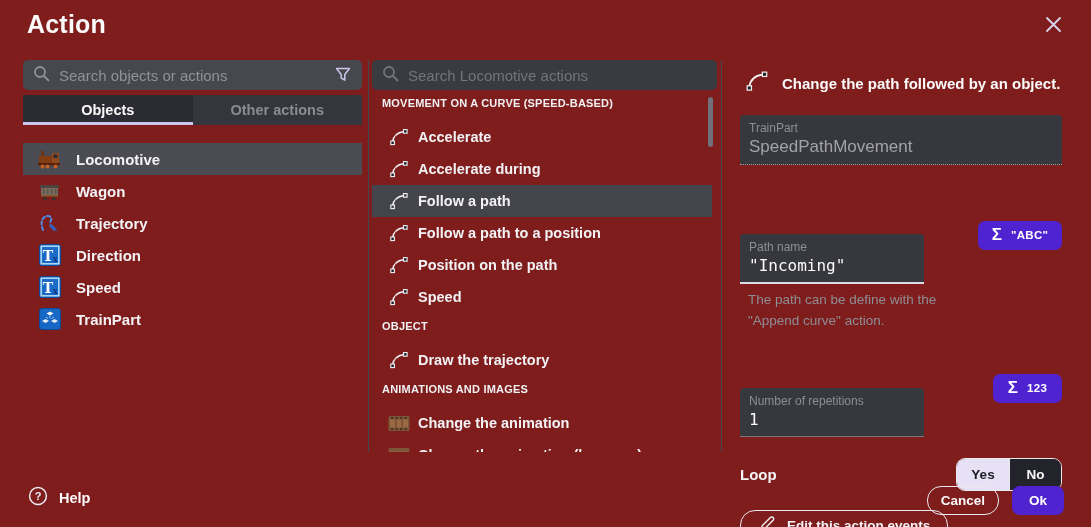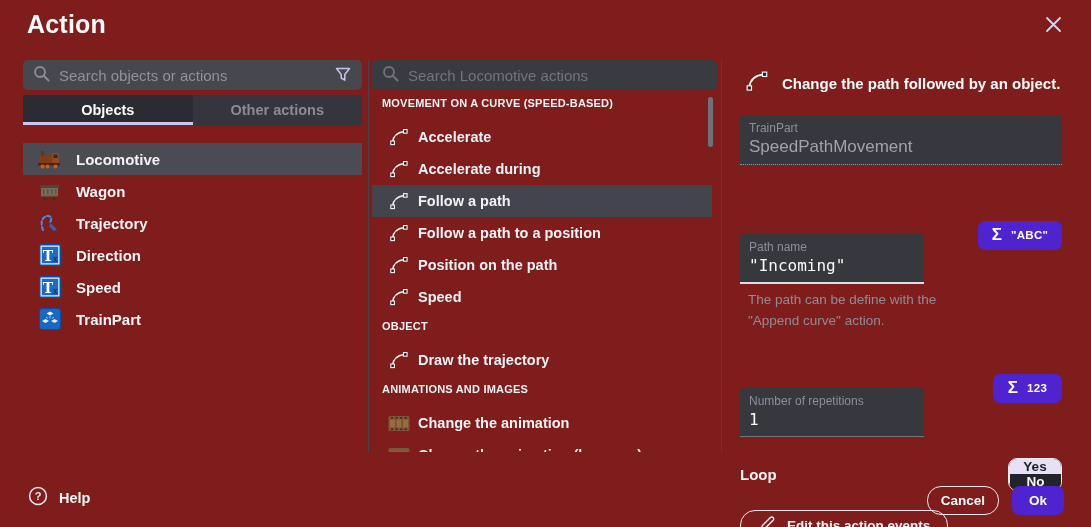--- a/index.html
+++ b/index.html
@@ -85,21 +85,21 @@
     font-family:"Liberation Sans", sans-serif; }
   .sigma-btn .sg { font-size:17px; font-weight:bold; }
   .sigma-btn .lbl { font-size:11.5px; font-weight:bold; letter-spacing:.3px; }
   .sigma-btn.abc { width:84px; }
   .sigma-btn.num { width:69px; }
 
   .helper { margin-top:6px; padding-left:8px; font-size:13.5px; line-height:1.55; color:#8d8d95; width:250px; }
 
   .loop-row { display:flex; align-items:center; justify-content:space-between; margin-top:21px; }
   .loop-label { font-size:15px; font-weight:bold; color:#f5f5f8; }
-  .toggle { display:flex; border:1px solid #e9e9ef; border-radius:9px; overflow:hidden; height:33px;flex-direction:column; }
+  .toggle { display:flex; border:1px solid #e9e9ef; border-radius:9px; overflow:hidden; height:33px; }
   .toggle button { width:52px; border:none; cursor:pointer; font-family:"Liberation Sans", sans-serif;
     font-size:13.5px; font-weight:bold; }
   .toggle .on  { background:#e7e1f6; color:#1d1d26; }
   .toggle .off { background:#23232b; color:#fafafa; border-left:1px solid #e9e9ef; }
 
   .edit-btn { display:flex; align-items:center; gap:10px; margin-top:19px; height:31px;
     padding:0 17px; background:transparent; border:1px solid #e9e9ef; border-radius:15px;
     color:#f5f5f8; font-family:"Liberation Sans", sans-serif; font-size:13.5px; font-weight:bold; cursor:pointer; }
 
   

